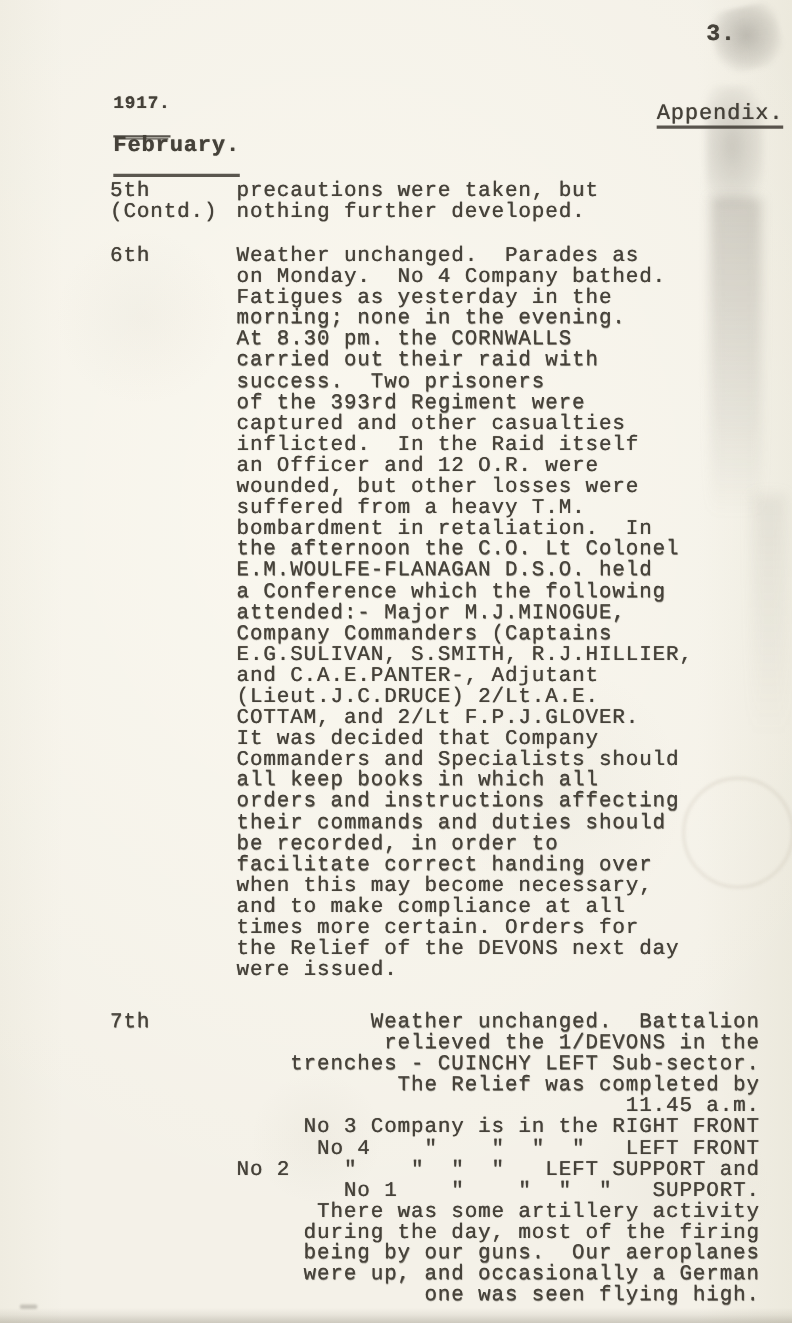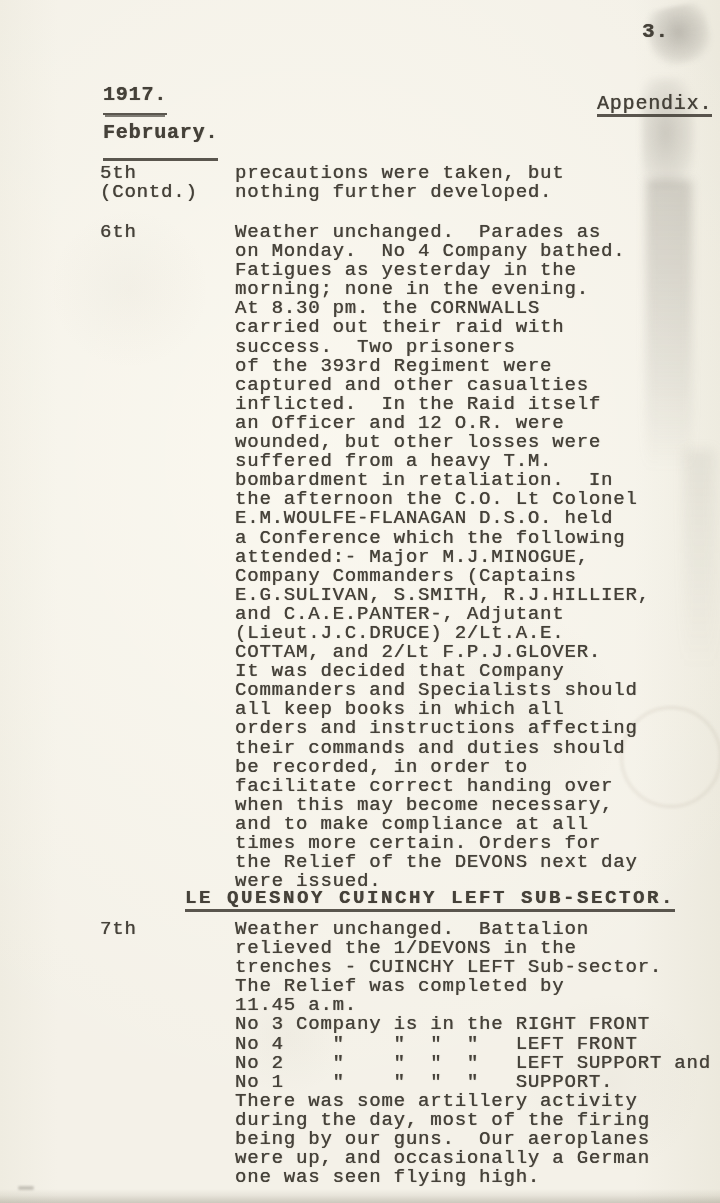--- a/index.html
+++ b/index.html
@@ -25,37 +25,37 @@
     margin: 0;
     font-family: inherit;
     font-size: 19px;
     line-height: 19.1px;
     letter-spacing: 0.8px;
     color: #454139;
     text-shadow: 0.3px 0.4px 0.7px rgba(66,61,52,0.75), -0.2px 0 0.4px rgba(66,61,52,0.35);
     white-space: pre;
   }
   .pageno       { left: 642px; top: 22px;  font-size: 21px; font-weight: 700; }
-  .year         { left: 103px; top: 85px;  font-size: 20px; font-weight: 700;
+  .year         { left: 103px; top: 85px;  font-size: 16px; font-weight: 700;
                   border-bottom: 2px solid rgba(62,58,50,0.85);
                   box-shadow: 0 4px 0 -2px rgba(62,58,50,0.65);
-                  padding-bottom: 9px; }
+                  padding-bottom: 19px; }
   .appendix     { left: 597px; top: 94px;  font-size: 20px; font-weight: 400;
                   border-bottom: 3px solid rgba(62,58,50,0.85); padding-bottom: 1px; }
   .month        { left: 103px; top: 123px; font-size: 20px; font-weight: 700;
                   border-bottom: 3px solid rgba(62,58,50,0.85); padding-bottom: 16px; }
   .section-heading {
                   left: 185px; top: 889px; font-size: 19px; font-weight: 700;
                   letter-spacing: 2.6px;
                   border-bottom: 3px solid rgba(62,58,50,0.85); padding-bottom: 1px; }
   .entry-date   { left: 100px; }
-  .entry-body   { left: 215px; margin-left: 20px; }
+  .entry-body   { left: 215px; }
   .e1 { top: 164px; }
   .e2 { top: 223px; }
-  .e3 { top: 920px; }
+  .e3 { top: 920px; text-align: right; }
 
   
   .artifact { position: absolute; pointer-events: none; }
   .smudge-tr {
     left: 648px; top: 6px; width: 62px; height: 58px;
     background: radial-gradient(ellipse at 50% 45%, rgba(118,114,106,0.42) 0%, rgba(130,126,118,0.20) 55%, rgba(130,126,118,0) 80%);
     filter: blur(2px);
     transform: rotate(-12deg);
   }
   .smudge-mid {
@@ -158,21 +158,20 @@
 their commands and duties should
 be recorded, in order to
 facilitate correct handing over
 when this may become necessary,
 and to make compliance at all
 times more certain. Orders for
 the Relief of the DEVONS next day
 were issued.</pre>
   </div>
 
-  <div class="ink section-heading">LE QUESNOY CUINCHY LEFT SUB-SECTOR.</div>
 
   <div>
     <pre class="ink entry-date e3">7th</pre>
     <pre class="ink entry-body e3">Weather unchanged.  Battalion
 relieved the 1/DEVONS in the
 trenches - CUINCHY LEFT Sub-sector.
 The Relief was completed by
 11.45 a.m.
 No 3 Company is in the RIGHT FRONT
 No 4    "    "  "  "   LEFT FRONT

